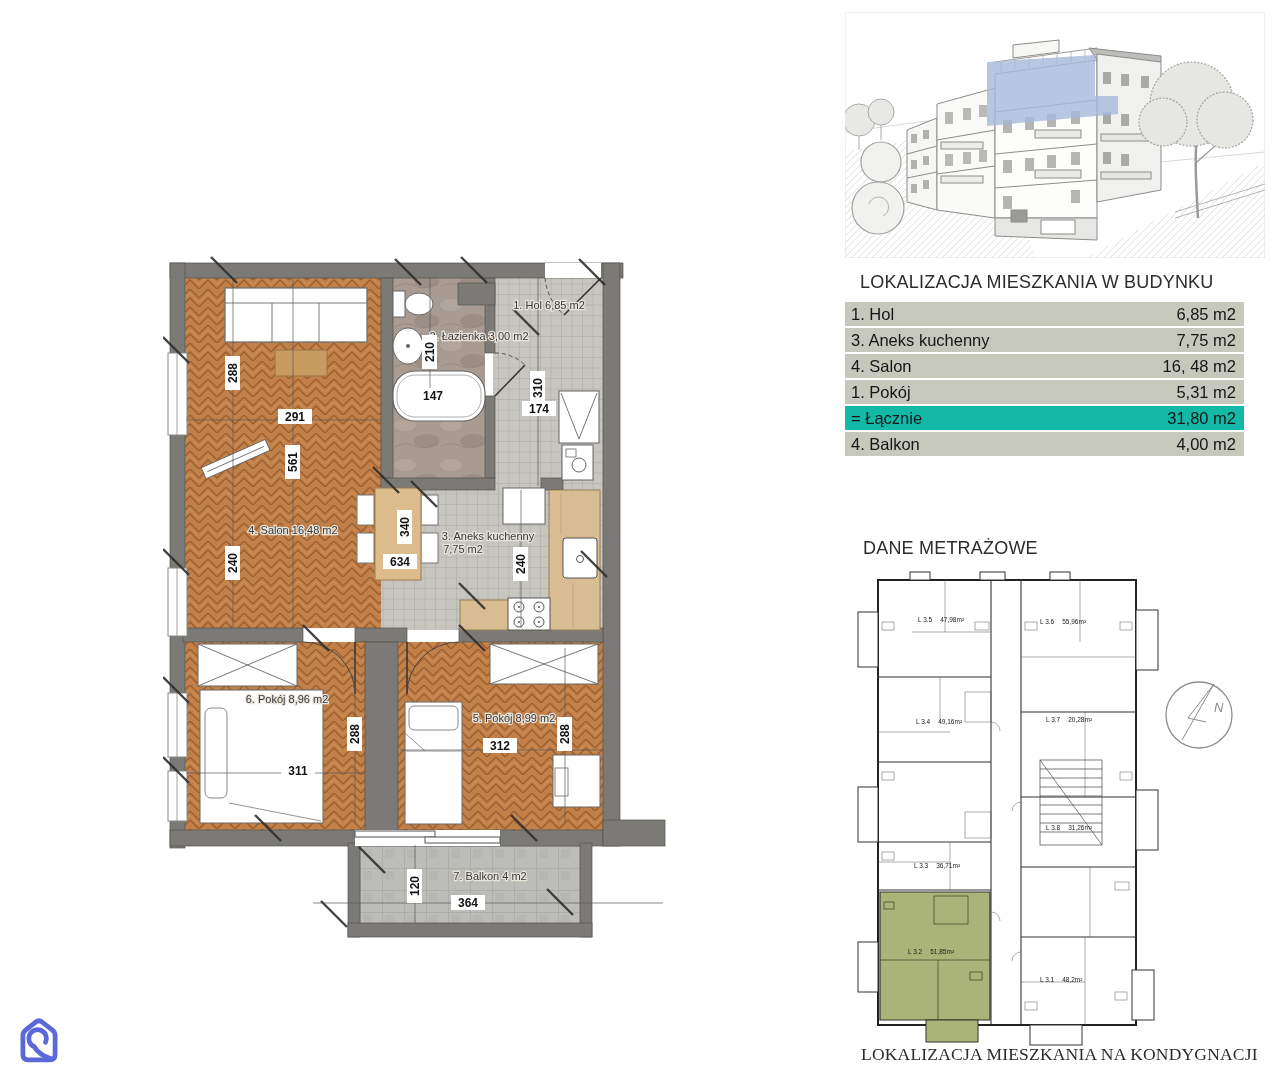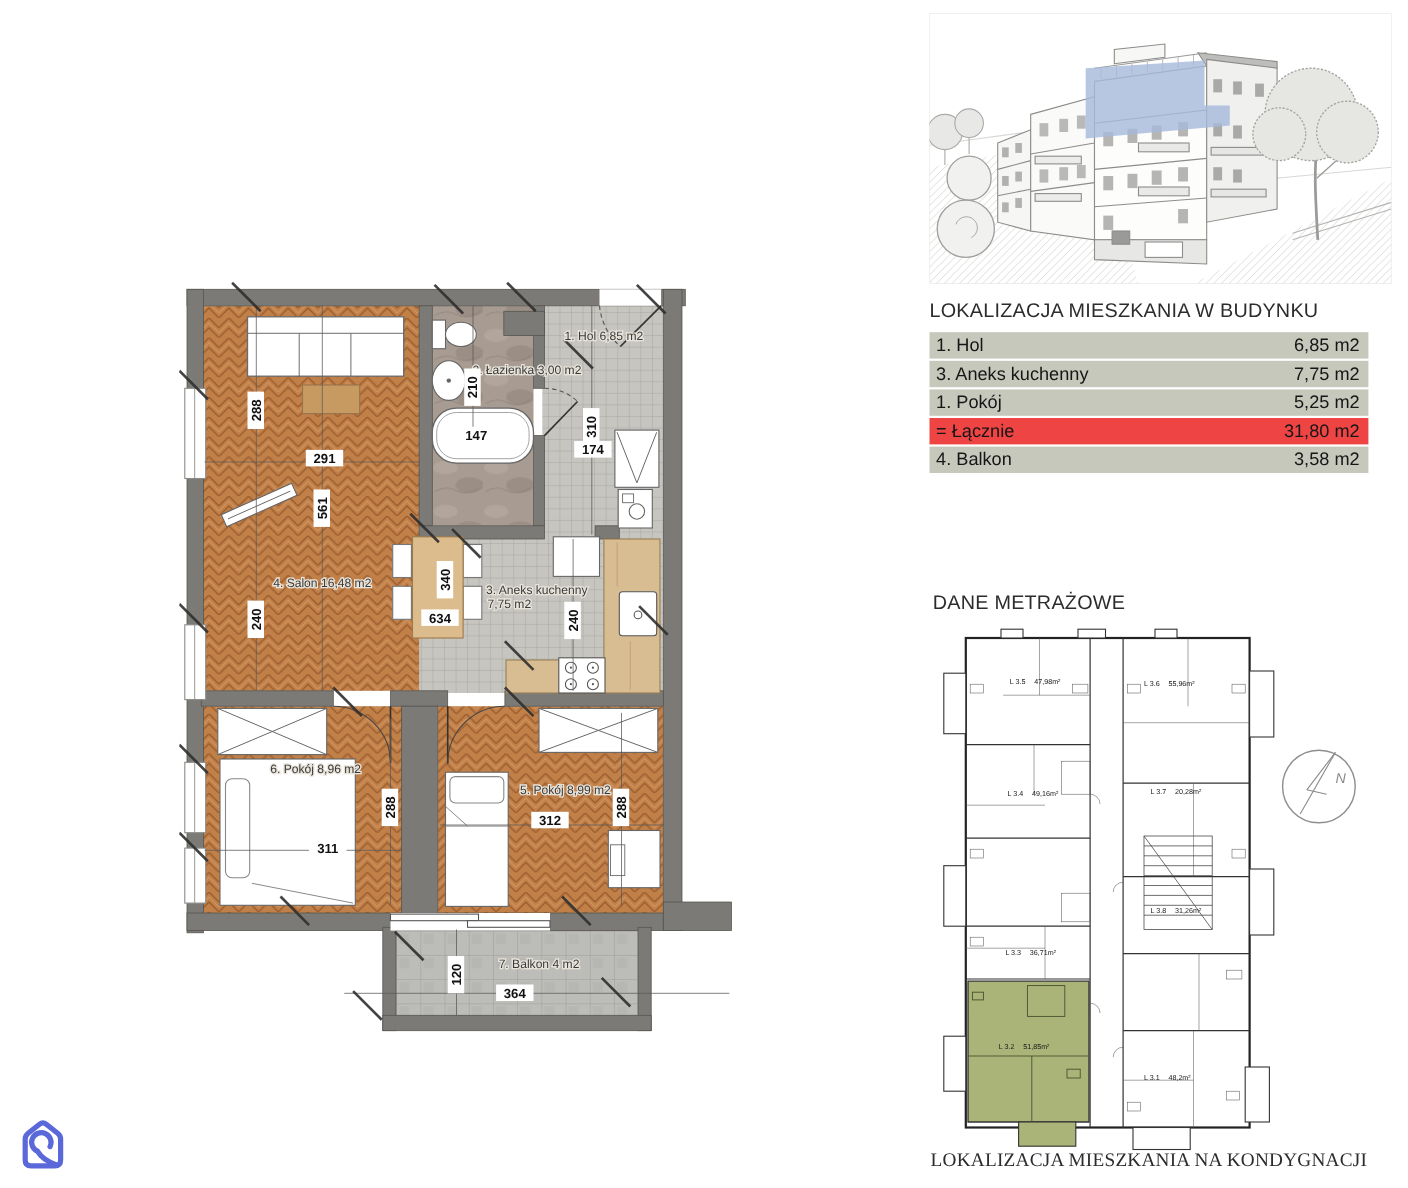--- a/index.html
+++ b/index.html
@@ -1,24 +1,24 @@
 <!DOCTYPE html>
 <html><head>
 <meta charset="utf-8">
 <style>
   html,body{margin:0;padding:0;}
   body{width:1280px;height:1080px;background:#fff;position:relative;
        font-family:"Liberation Sans", sans-serif;color:#1c1c1c;overflow:hidden;}
   .abs{position:absolute;}
-  .sec-title{font-size:18px;color:#2c2c2c;letter-spacing:.2px;white-space:nowrap;}
+  .sec-title{font-size:18px;color:#2c2c2c;letter-spacing:.2px;white-space:nowrap;margin-left:15px;}
   .loc-rows{margin-top:9px;}
   .trow{display:flex;justify-content:space-between;align-items:center;
         background:#c7c8bc;height:24px;margin-bottom:2px;padding:0 8px 0 6px;
         font-size:16.5px;color:#161616;text-align:right;}
-  .trow.total{background:#ef4444;}
+  .trow.total{background:#14b8a6;}
   .tl{white-space:nowrap;}
   .tv{white-space:nowrap;}
   svg text{font-family:"Liberation Sans", sans-serif;}
   .roomlbl{font-size:11px;fill:#3a3a3a;paint-order:stroke;stroke:#e9e4da;stroke-width:2.4px;}
   .dimtxt{font-size:12px;font-weight:bold;fill:#111;}
   .unitlbl{font-size:6.5px;fill:#1a1a1a;}
 </style>
 </head>
 <body>
 
@@ -437,30 +437,34 @@
   <div class="loc-rows">
     <div class="trow">
         <span class="tl">1. Hol</span>
         <span class="tv">6,85 m2</span>
       </div>
     <div class="trow">
         <span class="tl">3. Aneks kuchenny</span>
         <span class="tv">7,75 m2</span>
       </div>
     <div class="trow">
+        <span class="tl">4. Salon</span>
+        <span class="tv">16, 48 m2</span>
+      </div>
+    <div class="trow">
         <span class="tl">1. Pokój</span>
-        <span class="tv">5,25 m2</span>
+        <span class="tv">5,31 m2</span>
       </div>
     <div class="trow total">
         <span class="tl">= Łącznie</span>
         <span class="tv">31,80 m2</span>
       </div>
     <div class="trow">
         <span class="tl">4. Balkon</span>
-        <span class="tv">3,58 m2</span>
+        <span class="tv">4,00 m2</span>
       </div>
   </div>
 </div>
 
 <div class="abs sec-title" style="left:848px;top:538px;">DANE METRAŻOWE</div>
 
 <svg class="abs" style="left:850px;top:562px;" width="420" height="485" viewBox="0 0 420 485">
   <rect x="28" y="18" width="258" height="445" fill="#ffffff" stroke="#222" stroke-width="2"></rect>
   <g fill="#fff" stroke="#333" stroke-width="1">
     <rect x="60" y="10" width="20" height="8"></rect>

